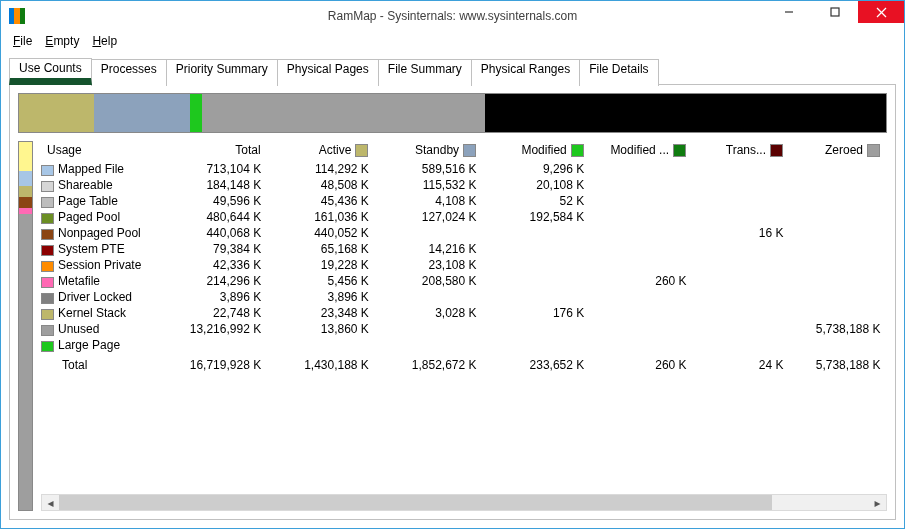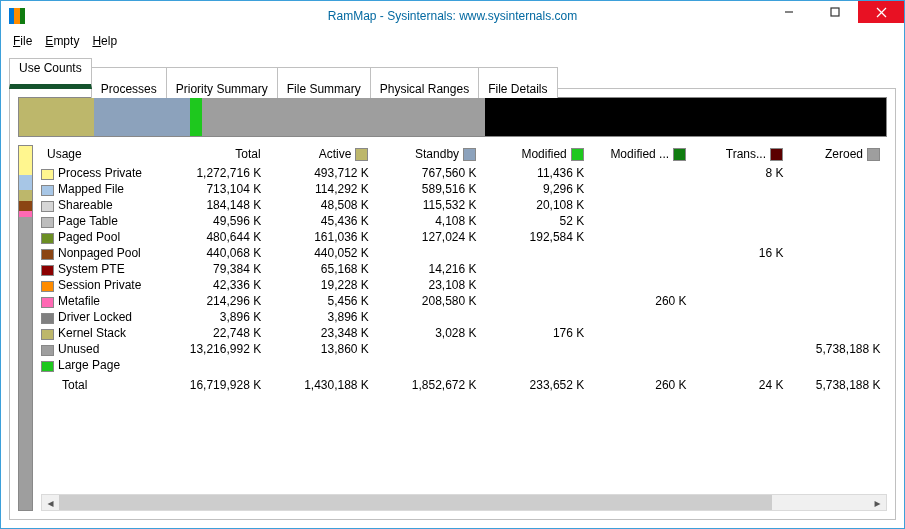--- a/index.html
+++ b/index.html
@@ -5,33 +5,33 @@
   * { box-sizing: border-box; }
   html, body { margin: 0; padding: 0; font-family: "Segoe UI", Tahoma, sans-serif; font-size: 12px; color: #000; }
   body { background: #fff; }
   .window { width: 905px; height: 529px; border: 1px solid #3da0da; display: flex; flex-direction: column; background: #fff; }
   .titlebar { height: 30px; background: #fff; display: flex; align-items: center; position: relative; }
   .titlebar .icon { width: 16px; height: 16px; margin: 0 6px 0 8px; display: flex; }
   .titlebar .icon span { flex:1; }
   .titlebar .icon .b1 { background: #0078d7; }
   .titlebar .icon .b2 { background: #ff8c00; }
   .titlebar .icon .b3 { background: #107c10; }
-  .titlebar .title { position:absolute; left:0; right:0; text-align:center; color:#0369a1; pointer-events:none;}
+  .titlebar .title { position:absolute; left:0; right:0; text-align:center; color:#404040; pointer-events:none;}
   .winbtns { position:absolute; right:0; top:0; display:flex; }
   .winbtn { width:46px; height:22px; display:flex; align-items:center; justify-content:center; }
   .winbtn.close { background:#e81123; color:#fff; }
   .winbtn svg { display:block; }
   .menubar { height:20px; display:flex; align-items:center; padding: 0 6px; gap: 1px; }
   .menubar .menu { padding: 1px 6px; }
   .menubar .menu span.u { text-decoration: underline; }
   .client { flex:1; padding: 6px 8px 8px 8px; display:flex; flex-direction:column; min-height:0; }
   .tabs { display:flex; border-bottom:1px solid #c0c0c0; position:relative; z-index:2;}
   .tab { border:1px solid #c0c0c0; border-bottom:none; padding:2px 9px; background:#fff; margin-right:-1px; position:relative; top:1px; }
-  .tab.active { background:#fff; padding-bottom:3px; top:1px; z-index:3; border-bottom:5px solid #14532d;}
-  .tab:not(.active){ top:10px; padding-top:14px; padding-bottom:2px;}
+  .tab.active { background:#fff; padding-bottom:3px; top:1px; z-index:3; border-bottom:7px solid #14532d;}
+  .tab:not(.active){ top:2px; padding-top:2px; padding-bottom:2px;}
   .panel { flex:1; border:1px solid #c0c0c0; border-top:none; padding:8px; display:flex; flex-direction:column; min-height:0;}
   .bigbar { height:40px; border:1px solid #888; display:flex; margin-bottom:8px; }
   .bigbar .seg { height:100%; }
   .content { flex:1; display:flex; min-height:0; }
   .vbar { width:15px; border:1px solid #888; margin-right:8px; display:flex; flex-direction:column; }
   .vbar .vs { width:100%; }
   .tablewrap { flex:1; display:flex; flex-direction:column; min-height:0; }
   .tablebody { flex:1; overflow:hidden; }
   table { border-collapse: collapse; width: 100%; table-layout: fixed; }
   th { font-weight: normal; text-align: right; padding: 2px 6px 4px 6px; white-space: nowrap; border-right:1px solid transparent;}
@@ -79,20 +79,21 @@
   <div class="menubar">
     <div class="menu"><span class="u">F</span><span>ile</span></div>
     <div class="menu"><span class="u">E</span><span>mpty</span></div>
     <div class="menu"><span class="u">H</span><span>elp</span></div>
   </div>
   <div class="client">
     <div class="tabs" id="tabs">
         <div class="tab active">Use Counts</div>
         <div class="tab">Processes</div>
         <div class="tab">Priority Summary</div>
+        <div class="tab">Physical Pages</div>
         <div class="tab">File Summary</div>
         <div class="tab">Physical Ranges</div>
         <div class="tab">File Details</div>
       </div>
     <div class="panel">
       <div class="bigbar" id="bigbar">
           <div class="seg" style="width: 8.6%; background: rgb(189, 183, 107);"></div>
           <div class="seg" style="width: 11.1%; background: rgb(140, 162, 188);"></div>
           <div class="seg" style="width: 1.4%; background: rgb(30, 200, 30);"></div>
           <div class="seg" style="width: 32.6%; background: rgb(158, 158, 158);"></div>
@@ -127,30 +128,20 @@
                   <th><span>Active</span><span class="sw" id="sw-active" style="background: rgb(189, 183, 107);"></span></th>
                   <th><span>Standby</span><span class="sw" id="sw-standby" style="background: rgb(140, 162, 188);"></span></th>
                   <th><span>Modified</span><span class="sw" id="sw-modified" style="background: rgb(30, 200, 30);"></span></th>
                   <th><span>Modified ...</span><span class="sw" id="sw-modnw" style="background: rgb(16, 124, 16);"></span></th>
                   <th><span>Trans...</span><span class="sw" id="sw-trans" style="background: rgb(90, 0, 0);"></span></th>
                   <th><span>Zeroed</span><span class="sw" id="sw-zeroed" style="background: rgb(158, 158, 158);"></span></th>
                 </tr>
               </thead>
               <tbody id="tbody">
                   <tr>
-                    <td class="usagecell"><span class="rowsw" style="background: rgb(255, 246, 143);"></span><span>Process Private</span></td>
-                    <td>1,272,716 K</td>
-                    <td>493,712 K</td>
-                    <td>767,560 K</td>
-                    <td>11,436 K</td>
-                    <td></td>
-                    <td>8 K</td>
-                    <td></td>
-                  </tr>
-                  <tr>
                     <td class="usagecell"><span class="rowsw" style="background: rgb(167, 198, 230);"></span><span>Mapped File</span></td>
                     <td>713,104 K</td>
                     <td>114,292 K</td>
                     <td>589,516 K</td>
                     <td>9,296 K</td>
                     <td></td>
                     <td></td>
                     <td></td>
                   </tr>
                   <tr>

